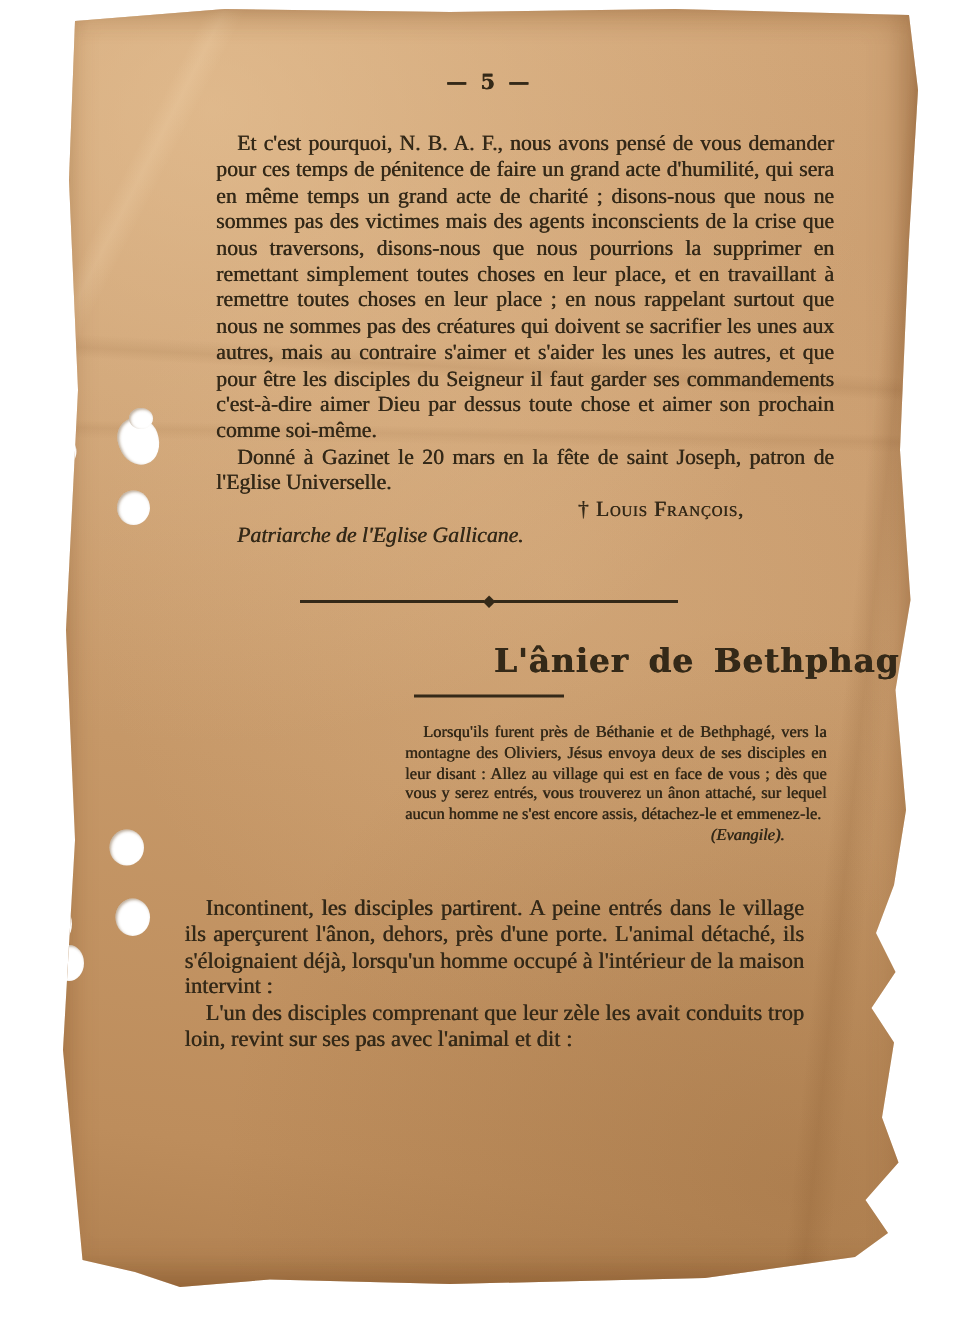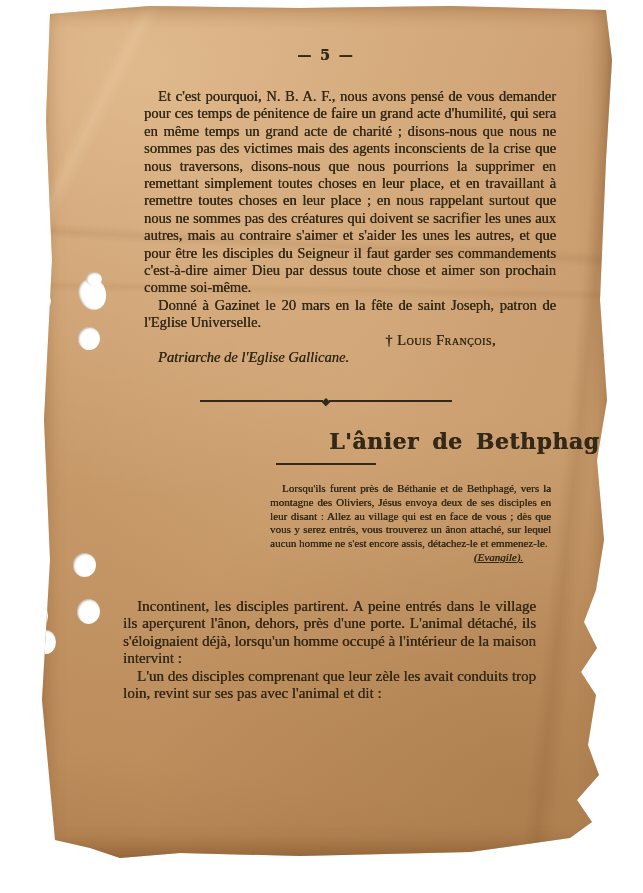--- a/index.html
+++ b/index.html
@@ -76,21 +76,21 @@
   .title-rule{
     position:absolute;top:459px;left:238px;width:100px;height:2px;
     background:#342918;
   }
   .epigraph{
     position:absolute;left:232px;top:478px;width:281px;
     font-size:11px;line-height:13.8px;text-align:justify;
   }
   .epigraph p{margin:0;text-indent:12px;}
   .epigraph .attribution{
-    text-align:right;text-indent:0;padding-right:28px;font-style:italic;text-decoration:underline;
+    text-align:right;text-indent:0;padding-right:28px;font-style:italic;
   }
   .story-block{
     position:absolute;left:85px;top:594px;width:413px;
     font-size:15px;line-height:17.4px;text-align:justify;
   }
   .story-block p{margin:0;text-indent:14px;}
 
   .hole{
     position:absolute;background:#ffffff;border-radius:50%;
     box-shadow:inset 1px 1px 2px rgba(110,75,35,.45);

